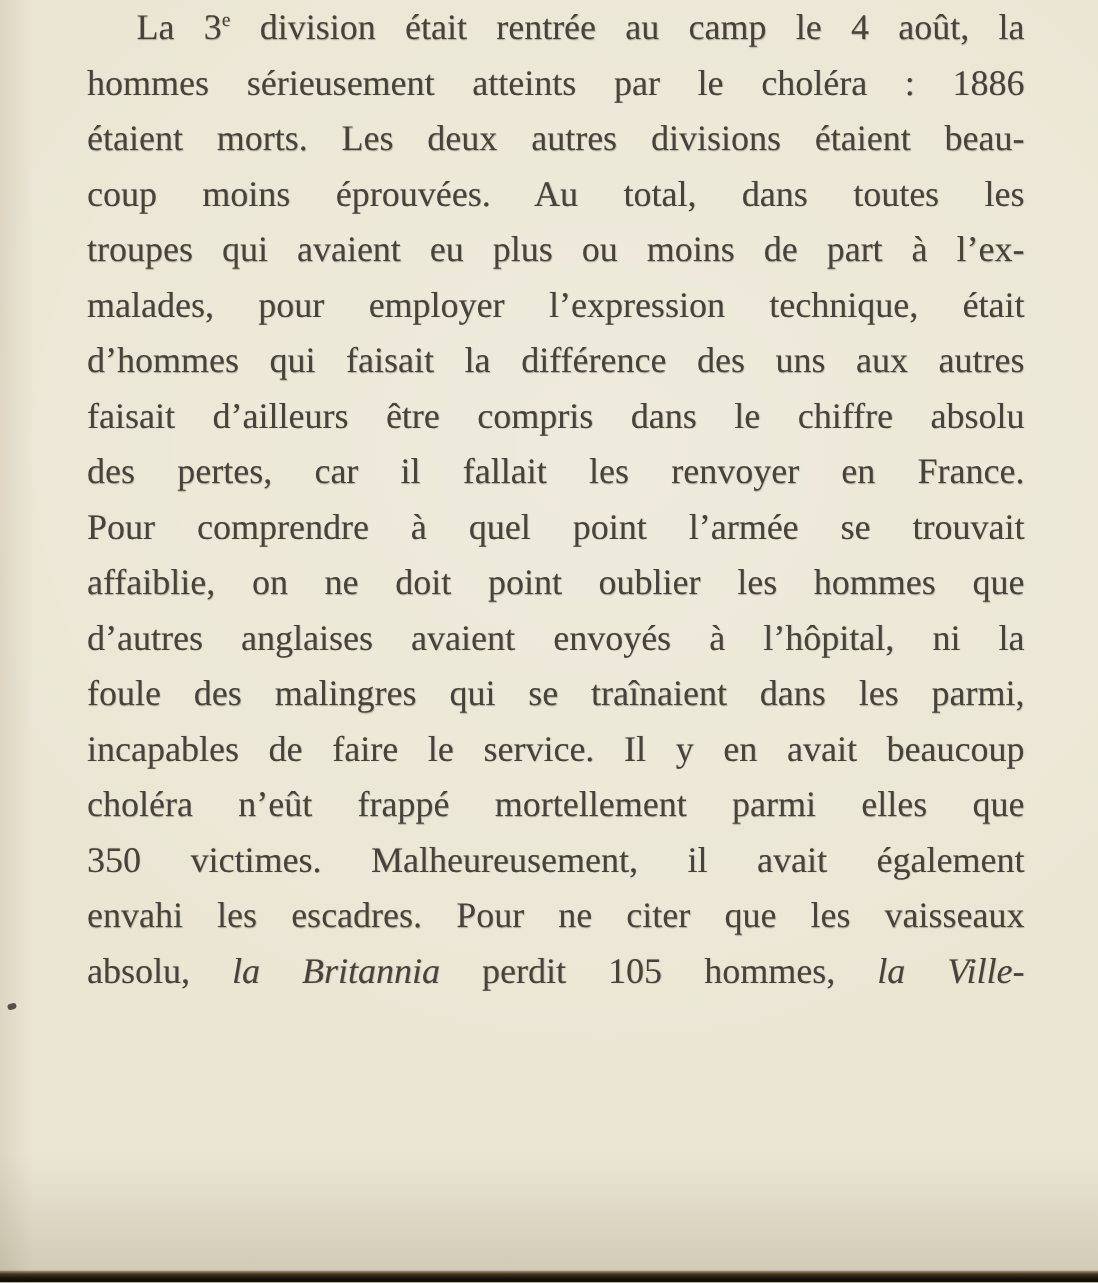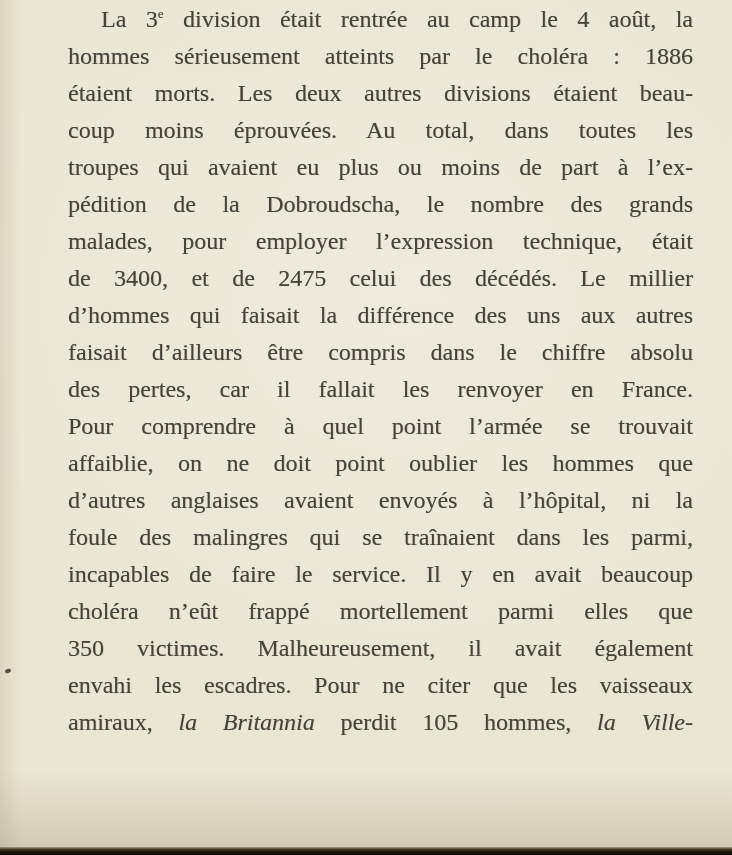--- a/index.html
+++ b/index.html
@@ -15,21 +15,21 @@
     height: 855px;
     background:
       radial-gradient(ellipse 90% 70% at 55% 35%, rgba(255,255,255,0.20), rgba(255,255,255,0) 70%),
       linear-gradient(to right, rgba(110,95,60,0.12), rgba(110,95,60,0) 3%),
       linear-gradient(to bottom, rgba(0,0,0,0) 90%, rgba(95,80,52,0.18) 99%),
       #ebe6d4;
     font-family: "Liberation Serif", serif;
   }
   .text-block {
     position: absolute;
-    left: 68px;
+    left: 58px;
     top: 1px;
     width: 625px;
   }
   .line {
     height: 37px;
     line-height: 37px;
     font-size: 24px;
     color: #47423a;
     text-align: justify;
     text-align-last: justify;
@@ -71,31 +71,29 @@
 </head>
 <body>
 
 <div class="page">
   <div class="text-block">
       <div class="line indent"><span class="seg n">La 3</span><span class="seg sup">e</span><span class="seg n"> division était rentrée au camp le 4 août, la</span></div>
       <div class="line"><span class="seg n">hommes sérieusement atteints par le choléra : 1886</span></div>
       <div class="line"><span class="seg n">étaient morts. Les deux autres divisions étaient beau-</span></div>
       <div class="line"><span class="seg n">coup moins éprouvées. Au total, dans toutes les</span></div>
       <div class="line"><span class="seg n">troupes qui avaient eu plus ou moins de part à l’ex-</span></div>
-      <div class="line"><span class="seg n">pédition de la Dobroudscha, le nombre des grands</span></div>
       <div class="line"><span class="seg n">malades, pour employer l’expression technique, était</span></div>
-      <div class="line"><span class="seg n">de 3400, et de 2475 celui des décédés. Le millier</span></div>
       <div class="line"><span class="seg n">d’hommes qui faisait la différence des uns aux autres</span></div>
       <div class="line"><span class="seg n">faisait d’ailleurs être compris dans le chiffre absolu</span></div>
       <div class="line"><span class="seg n">des pertes, car il fallait les renvoyer en France.</span></div>
       <div class="line"><span class="seg n">Pour comprendre à quel point l’armée se trouvait</span></div>
       <div class="line"><span class="seg n">affaiblie, on ne doit point oublier les hommes que</span></div>
       <div class="line"><span class="seg n">d’autres anglaises avaient envoyés à l’hôpital, ni la</span></div>
       <div class="line"><span class="seg n">foule des malingres qui se traînaient dans les parmi,</span></div>
       <div class="line"><span class="seg n">incapables de faire le service. Il y en avait beaucoup</span></div>
       <div class="line"><span class="seg n">choléra n’eût frappé mortellement parmi elles que</span></div>
       <div class="line"><span class="seg n">350 victimes. Malheureusement, il avait également</span></div>
       <div class="line"><span class="seg n">envahi les escadres. Pour ne citer que les vaisseaux</span></div>
-      <div class="line"><span class="seg n">amiraux, </span><span class="seg i">la Britannia</span><span class="seg n"> perdit 105 hommes, </span><span class="seg i">la Ville-</span></div>
+      <div class="line"><span class="seg n">absolu, </span><span class="seg i">la Britannia</span><span class="seg n"> perdit 105 hommes, </span><span class="seg i">la Ville-</span></div>
     </div>
   <div class="ink-speck"></div>
   <div class="bottom-edge"></div>
 </div>
 
 </body></html>

